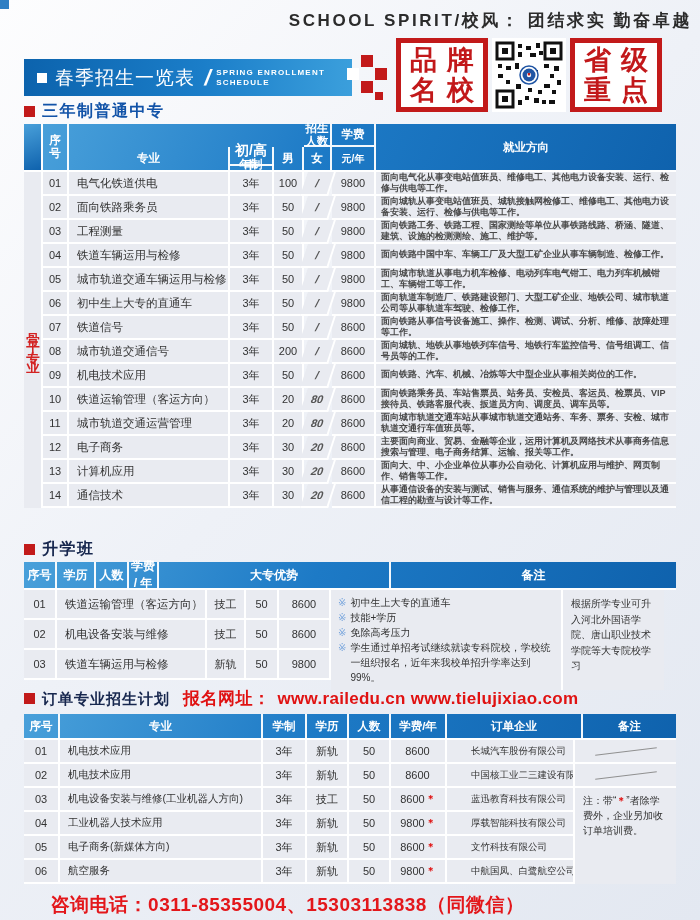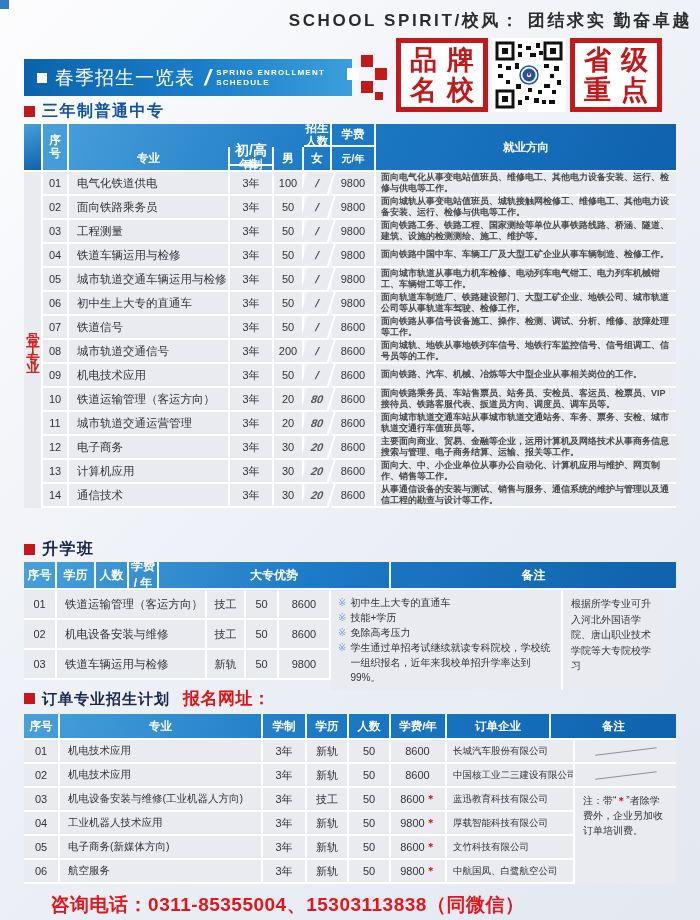--- a/index.html
+++ b/index.html
@@ -87,21 +87,21 @@
   .t2-adv .advline { display:flex; gap:4px; line-height:1.5; }
   .t2-adv .mark { color:#7ba7dd; flex:0 0 auto; }
   .t2-remark { width:101px; background:#e9ebf1; padding:6px 8px; font-size:10px; line-height:1.55; color:#333; }
   
   .t3 { left:24px; top:714px; width:652px; display:flex; flex-direction:column; }
   .t3-head { height:26px; display:flex; font-size:11.5px; }
   .t3-head .hc { height:100%; }
   .t3-body { display:flex; }
   .t3-grid { display:grid; grid-template-columns:36px 203px 44px 42px 42px 56px 128px; grid-auto-rows:24px; }
   .t3-grid .cell.major { font-size:10.5px; white-space:nowrap; }
-  .t3-grid .cell.company { font-size:9.5px; justify-content:flex-start; padding-left:6px; white-space:nowrap; }
+  .t3-grid .cell.company { font-size:9.5px; justify-content:flex-start; padding-left:24px; white-space:nowrap; }
   .star { color:#e01212; font-weight:bold; font-size:10px; vertical-align:super; line-height:0; margin-left:1px; }
   .t3-remarks { width:101px; display:flex; flex-direction:column; }
   .t3-remarks .rcell { background:#e9ebf1; border-bottom:2px solid #fff; display:flex; align-items:center; justify-content:center; }
   .t3-remarks .r1,.t3-remarks .r2 { height:24px; }
   .t3-remarks .rnote { flex:1; border-bottom:none; padding:5px 8px; font-size:10px; line-height:1.5; color:#333;
     align-items:flex-start; justify-content:flex-start; text-align:left; display:block; }
   .diagline { width:62px; border-top:1.5px solid #909090; transform:rotate(-7deg); }
   .rnote .nstar { color:#e01212; font-weight:bold; }
   
   .phone { left:0; top:892px; width:575px; text-align:center; font-size:19px; font-weight:bold; color:#e3171b; letter-spacing:.5px; }
@@ -390,31 +390,32 @@
         </div>
       </div>
     <div class="t2-remark">根据所学专业可升入河北外国语学院、唐山职业技术学院等大专院校学习</div>
   </div>
 </div>
 
 <div class="abs sec-title sec3-title">
   <span class="red-bullet"></span>
   <span class="txt">订单专业招生计划</span>
   <span class="signup">报名网址：</span>
+  <span class="urls">www.railedu.cn  www.tielujixiao.com</span>
 </div>
 
 <div class="abs t3">
   <div class="t3-head thead-grad">
     <div class="hc br" style="width:36px">序号</div>
     <div class="hc br" style="width:203px">专业</div>
     <div class="hc br" style="width:44px">学制</div>
     <div class="hc br" style="width:42px">学历</div>
     <div class="hc br" style="width:42px">人数</div>
     <div class="hc br" style="width:56px">学费/年</div>
-    <div class="hc br" style="width:104px">订单企业</div>
+    <div class="hc br" style="width:136px">订单企业</div>
     <div class="hc" style="flex:1">备注</div>
   </div>
   <div class="t3-body">
     <div class="t3-grid">
 
         <div class="cell">01</div>
         <div class="cell left major">机电技术应用</div>
         <div class="cell">3年</div>
         <div class="cell">新轨</div>
         <div class="cell">50</div>

